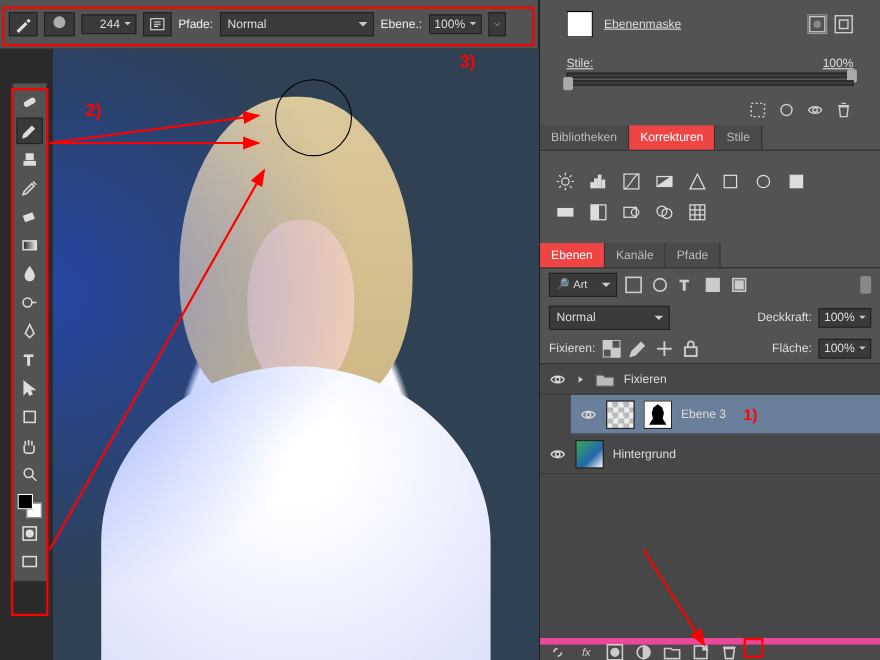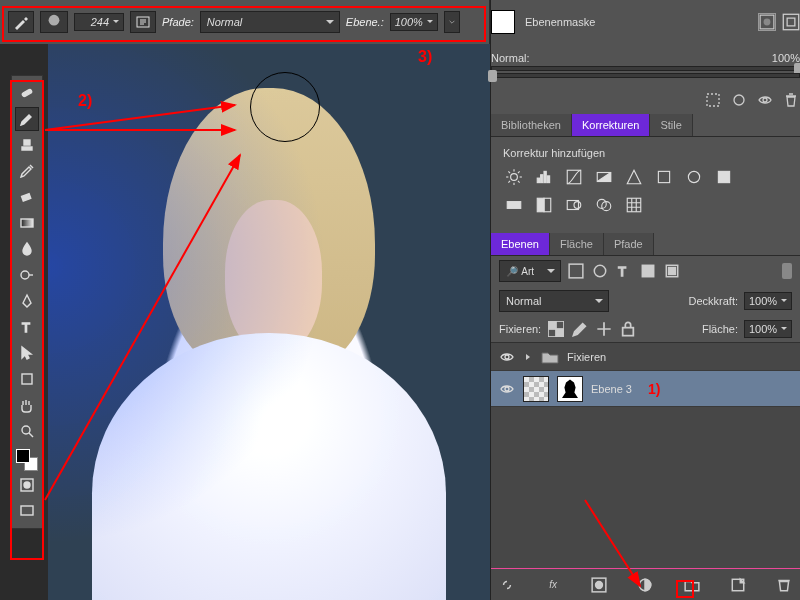--- a/index.html
+++ b/index.html
@@ -1,21 +1,21 @@
 <!DOCTYPE html>
 <html><head>
 <meta charset="utf-8">
 <style>
   * { margin:0; padding:0; box-sizing:border-box; font-family: Tahoma, Arial, sans-serif; }
   body { background:#535353; color:#ddd; font-size:11px; width:800px; height:600px; overflow:hidden; position:relative; }
   .wrap { display:flex; height:100%; }
   
   .left { position:relative; width:490px; height:600px; background:#2b2b2b; }
   
-  .optbar { position:absolute; top:0; left:0; right:1px; height:44px; background:#535353; display:flex; align-items:center; padding:0 8px; gap:6px; z-index:5;font-style:italic;}
+  .optbar { position:absolute; top:0; left:0; right:1px; height:44px; background:#535353; display:flex; align-items:center; padding:0 8px; gap:6px; z-index:5;}
   .optbar .box { height:22px; background:#3a3a3a; border:1px solid #222; display:inline-flex; align-items:center; justify-content:center; padding:0 4px; color:#eee; }
   .optbar svg { display:block; }
   .lbl { color:#eee; font-size:11px; }
   .dd { position:relative; height:22px; background:#3a3a3a; border:1px solid #222; display:inline-flex; align-items:center; padding:0 18px 0 6px; }
   .dd::after { content:""; position:absolute; right:5px; top:8px; border:4px solid transparent; border-top-color:#ccc; }
   .num { width:50px; text-align:right; background:#3a3a3a; border:1px solid #222; padding:2px 14px 2px 4px; position:relative; }
   .num::after{content:"";position:absolute;right:4px;top:6px;border:3px solid transparent;border-top-color:#ccc;}
   .redbox { position:absolute; border:2px solid #ff0000; pointer-events:none; z-index:20;}
   .redtxt { position:absolute; color:#ff0000; font-weight:bold; font-size:16px; z-index:21;}
   
@@ -38,52 +38,52 @@
   .tool.sel{background:#3a3a3a;border-color:#222;}
   .tool svg{width:16px;height:16px;stroke:#ddd;fill:none;stroke-width:1.4;}
   .swatch{width:22px;height:22px;margin:6px auto 2px;position:relative;}
   .swatch .fg{position:absolute;width:14px;height:14px;top:0;left:0;background:#000;border:1px solid #fff;}
   .swatch .bg{position:absolute;width:14px;height:14px;bottom:0;right:0;background:#fff;border:1px solid #888;}
   .arrow{stroke:#ff0000;stroke-width:2;fill:none;}
   .arrowhead{fill:#ff0000;}
   svg.overlay{position:absolute;top:0;left:0;z-index:19;pointer-events:none;}
   
   .right{flex:1;height:100%;background:#535353;border-left:1px solid #222;display:flex;flex-direction:column;}
-  .masks{padding:10px 0 6px;}
+  .masks{padding:10px 24px 6px;text-decoration:underline;}
   .masks .h{display:flex;align-items:center;gap:10px;margin-bottom:18px;}
   .masks .thumb{width:24px;height:24px;background:#fff;border:1px solid #000;}
   .row{display:flex;align-items:center;justify-content:space-between;margin:14px 0 2px;}
   .slider{height:5px;background:#3a3a3a;border:1px solid #222;margin-top:2px;position:relative;}
   .slider .knob{position:absolute;right:-4px;top:-4px;width:9px;height:12px;background:#aaa;border-radius:2px;}
   .iconrow{display:flex;gap:8px;justify-content:flex-end;margin-top:14px;}
   .ic{width:18px;height:16px;display:flex;align-items:center;justify-content:center;}
   .ic svg{width:16px;height:16px;stroke:#ccc;fill:none;stroke-width:1.3;}
   .tabs{display:flex;gap:0;border-bottom:1px solid #2a2a2a;}
   .tab{padding:5px 10px;color:#bbb;background:#4a4a4a;border-right:1px solid #333;cursor:pointer;}
-  .tab.act{background:#6d28d9;color:#fff;}
+  .tab.act{background:#ef4444;color:#fff;}
   .korrek{padding:10px 12px;}
   .korrek .grid{display:flex;gap:8px;margin:8px 0;}
   .k{width:22px;height:20px;display:flex;align-items:center;justify-content:center;}
   .k svg{width:18px;height:18px;stroke:#ddd;fill:#ddd;}
   .layers{flex:1;display:flex;flex-direction:column;}
   .layers .search{display:flex;gap:6px;padding:4px 8px;align-items:center;}
   .layers .search .dd{flex:0 0 auto;}
   .blend{display:flex;align-items:center;gap:6px;padding:4px 8px;}
   .lock{display:flex;align-items:center;gap:6px;padding:4px 8px;}
   .layerlist{flex:1;overflow:auto;background:#474747;border-top:1px solid #303030;}
   .lrow{display:flex;align-items:center;height:36px;border-bottom:1px solid #3a3a3a;padding:0 8px;gap:8px;}
   .lrow.group{height:28px;}
-  .lrow.sel{background:#6a7f9a;}
+  .lrow.sel{background:#6a7f9a;margin-left:28px;}
   .eye{width:16px;height:16px;}
   .eye svg{width:16px;height:16px;stroke:#ddd;fill:none;stroke-width:1.3;}
   .lthumb{width:26px;height:26px;border:1px solid #222;background:#777;}
   .lthumb.checker{background:repeating-conic-gradient(#bbb 0 25%,#eee 0 50%) 0 0/10px 10px;}
   .lthumb.mask{background:#fff;position:relative;}
   .lthumb.mask .sil{position:absolute;inset:2px;background:#000;clip-path:polygon(50% 5%,70% 20%,78% 45%,72% 70%,90% 98%,10% 98%,28% 70%,22% 45%,30% 20%);}
-  .lbot{height:32px;display:flex;align-items:center;justify-content:space-between;gap:10px;padding:0 8px;background:#4a4a4a;border-top:1px solid #ec4899;}
+  .lbot{height:20px;display:flex;align-items:center;justify-content:flex-start;gap:10px;padding:0 8px;background:#4a4a4a;border-top:6px solid #ec4899;}
   .lbot .ic{width:16px;height:16px;}
   .smalltxt{color:#ddd;}
   .maskicons{display:flex;gap:6px;margin-left:auto;}
   .maskicons .box2{width:18px;height:18px;border:1px solid #999;display:flex;align-items:center;justify-content:center;}
   .folder{width:18px;height:14px;}
   .folder svg{width:18px;height:14px;fill:#bbb;stroke:#666;}
   .chev{width:10px;height:10px;}
   .imgth{background:linear-gradient(135deg,#3a5,#26a 60%,#fff);}
 </style>
 </head>
@@ -259,21 +259,21 @@
             </div>
           <div class="box2" style="border:none">
               <svg viewBox="0 0 14 14">
                 <rect x="1" y="1" width="12" height="12" fill="none" stroke="#ccc"></rect>
                 <path d="M4 4h6v6H4z" fill="none" stroke="#ccc"></path>
               </svg>
             </div>
         </div>
       </div>
       <div class="row">
-        <span>Normal:</span>
+        <span>Stile:</span>
         <span>100%</span>
       </div>
       <div class="slider">
           <div class="knob"></div>
         </div>
       <div class="slider">
           <div class="knob" style="left:-4px;right:auto"></div>
         </div>
       <div class="iconrow">
         <div class="ic">
@@ -299,21 +299,20 @@
           </div>
       </div>
     </div>
 
     <div class="tabs">
       <div class="tab">Bibliotheken</div>
       <div class="tab act">Korrekturen</div>
       <div class="tab">Stile</div>
     </div>
     <div class="korrek">
-      <div class="smalltxt">Korrektur hinzufügen</div>
       <div class="grid">
         <div class="k">
             <svg viewBox="0 0 16 16">
               <circle cx="8" cy="8" r="3" fill="none" stroke="#ddd"></circle>
               <g stroke="#ddd">
                 <line x1="8" y1="1" x2="8" y2="3"></line>
                 <line x1="8" y1="13" x2="8" y2="15"></line>
                 <line x1="1" y1="8" x2="3" y2="8"></line>
                 <line x1="13" y1="8" x2="15" y2="8"></line>
                 <line x1="3" y1="3" x2="4.5" y2="4.5"></line>
@@ -393,21 +392,21 @@
             <svg viewBox="0 0 16 16">
               <rect x="2" y="2" width="12" height="12" fill="none" stroke="#ddd"></rect>
               <path d="M2 6h12M2 10h12M6 2v12M10 2v12" stroke="#ddd"></path>
             </svg>
           </div>
       </div>
     </div>
 
     <div class="tabs">
       <div class="tab act">Ebenen</div>
-      <div class="tab">Fläche</div>
+      <div class="tab">Kanäle</div>
       <div class="tab">Pfade</div>
     </div>
     <div class="layers">
       <div class="search">
         <div class="dd" style="width:62px;font-size:10px"><span style="opacity:.8">🔎</span>&nbsp;<span>Art</span></div>
         <div class="ic">
             <svg viewBox="0 0 14 14">
               <rect x="1" y="1" width="12" height="12" fill="none" stroke="#ccc"></rect>
             </svg>
           </div>
@@ -486,20 +485,28 @@
                 <path d="M2 8c2-4 10-4 12 0-2 4-10 4-12 0z"></path>
                 <circle cx="8" cy="8" r="2"></circle>
               </svg></div>
           <div class="lthumb checker"></div>
           <div class="lthumb mask">
               <div class="sil"></div>
             </div>
           <span>Ebene 3</span>
           <span class="redtxt" style="position:static;margin-left:8px;font-size:14px">1)</span>
         </div>
+        <div class="lrow">
+          <div class="eye"><svg viewBox="0 0 16 16">
+                <path d="M2 8c2-4 10-4 12 0-2 4-10 4-12 0z"></path>
+                <circle cx="8" cy="8" r="2"></circle>
+              </svg></div>
+          <div class="lthumb imgth"></div>
+          <span>Hintergrund</span>
+        </div>
       </div>
       <div class="lbot">
         <div class="ic">
             <svg viewBox="0 0 14 14">
               <path d="M4 7a3 3 0 013-3h0M10 7a3 3 0 01-3 3" stroke="#ccc" fill="none"></path>
             </svg>
           </div>
         <div class="ic" style="font-style:italic;color:#ccc;font-size:10px">fx</div>
         <div class="ic">
             <svg viewBox="0 0 14 14">

